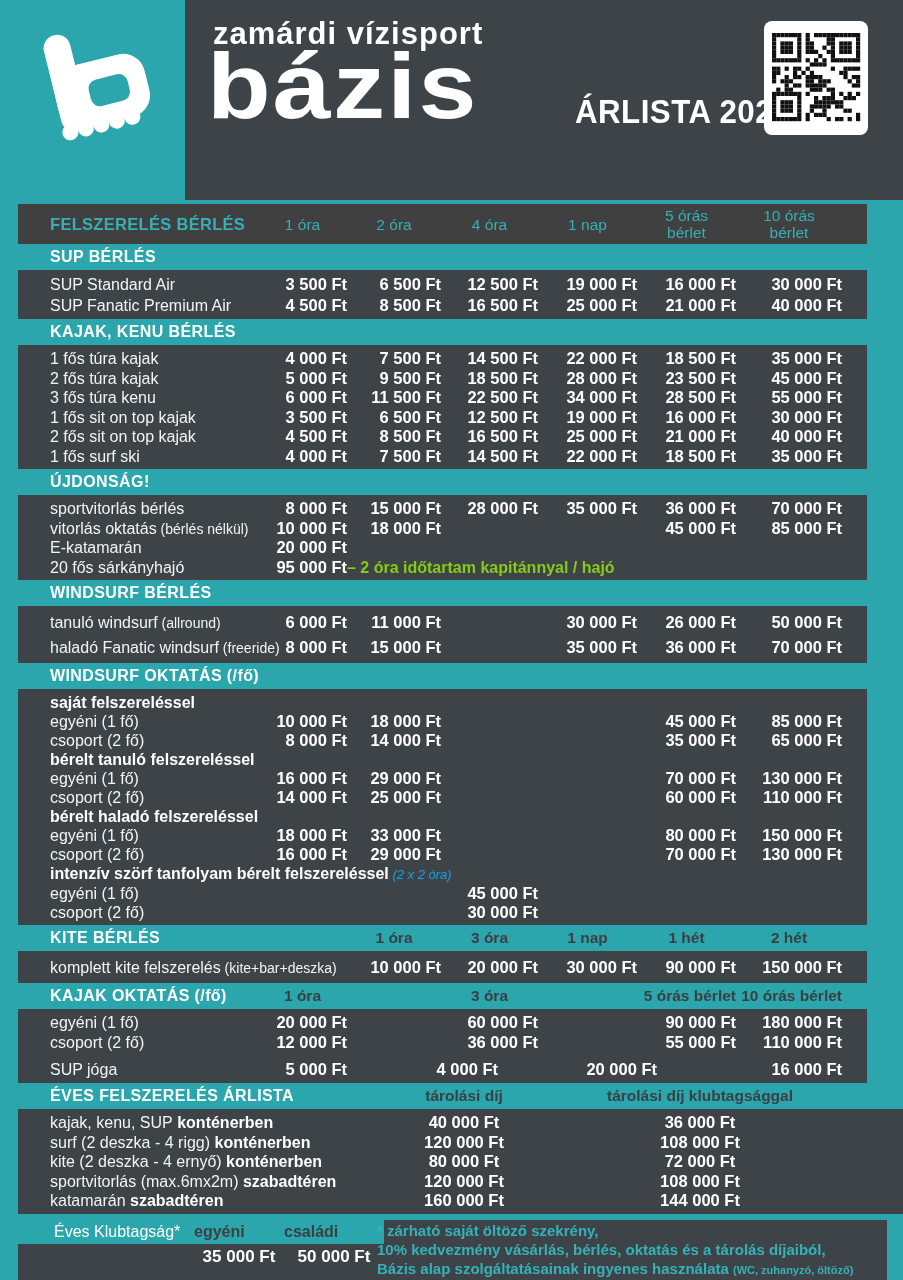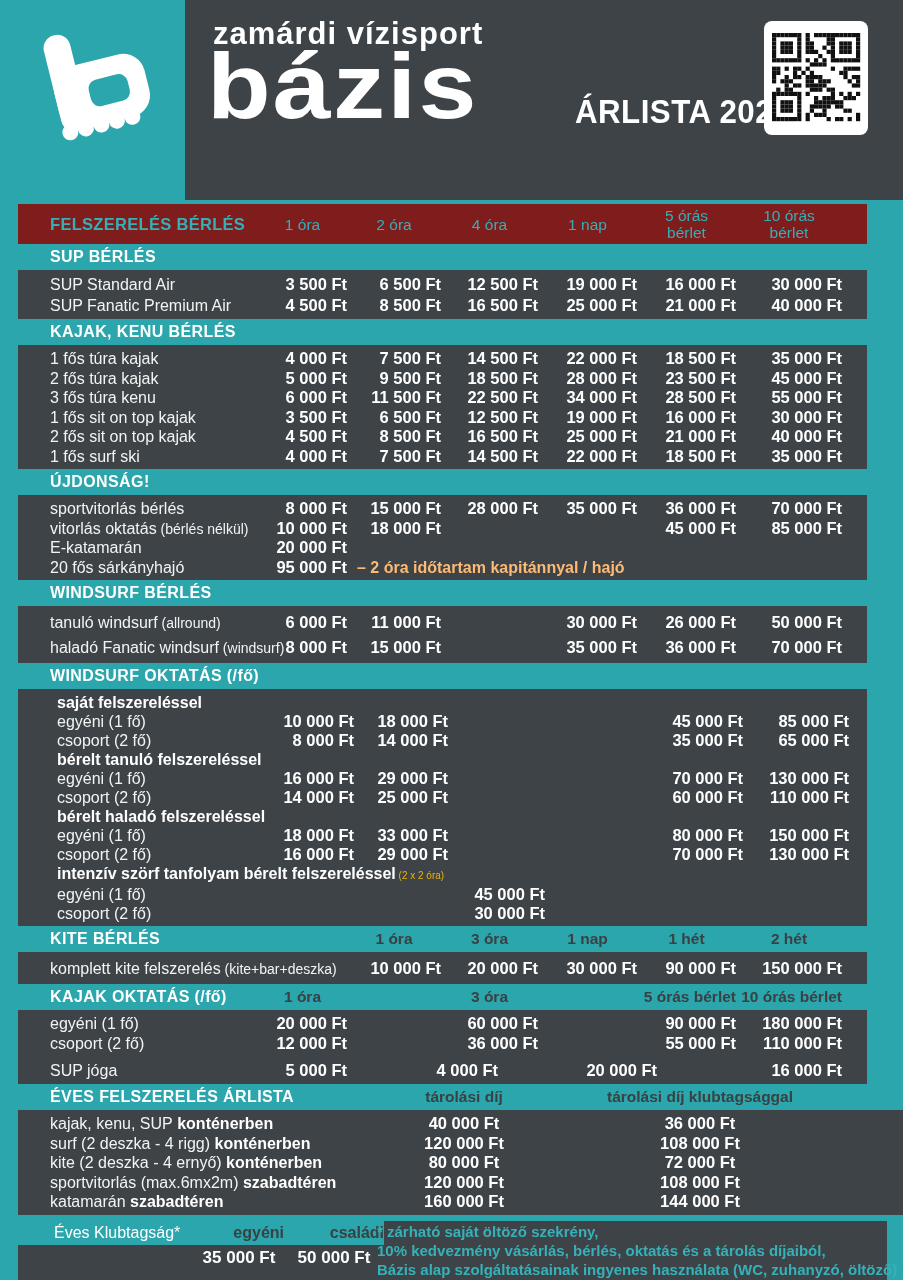--- a/index.html
+++ b/index.html
@@ -20,65 +20,65 @@
   .qr-box{position:absolute;right:35px;top:21px;width:104px;height:114px;background:#fff;border-radius:8px;}
 
   
   .grid{display:grid;align-items:baseline;}
   .grid-main {grid-template-columns:208px 89px 94px 97px 99px 99px 106px;}
   .grid-kite1{grid-template-columns:297px 94px 97px 99px 99px 106px;}
   .grid-prog {grid-template-columns:208px 89px 151px 159px 185px;}
   .grid-tar  {grid-template-columns:320px 188px 284px;}
 
   .gap4{height:4px;}
-  .main-head{background:#7f1d1d;margin:0 36px 0 18px;padding-left:32px;height:40px;align-items:center;}
+  .main-head{background:#404040;margin:0 36px 0 18px;padding-left:32px;height:40px;align-items:center;}
   .mh-title{color:#36AFB6;font-weight:700;font-size:16.5px;letter-spacing:0.3px;white-space:nowrap;}
   .mh-col{color:#36AFB6;font-size:15.5px;text-align:center;white-space:pre-line;line-height:17px;}
 
   .band{background:#2AA6AC;height:24px;margin:1px 36px 1px 18px;padding-left:32px;align-items:center;}
   .band-plain{display:flex;}
   .band-title{color:#fff;font-weight:700;font-size:16px;letter-spacing:0.4px;white-space:nowrap;}
   .bh{color:#3B4043;font-weight:700;font-size:15.5px;text-align:center;white-space:nowrap;}
   .grid-prog .bh{text-align:right;}
   #band-kiteoktatas .bh:nth-child(n+6){text-align:right;}
 
   .block{background:#3E4347;margin:0 36px 0 18px;padding:4px 0 3px 32px;}
   .block.bleed{margin-right:0;}
   .row{align-items:baseline;}
   .lbl{font-size:16px;color:#F2F4F4;white-space:nowrap;}
   .lbl .note{font-size:14px;}
   .lbl b{font-weight:700;color:#fff;}
   .v{font-weight:700;font-size:16.5px;color:#fff;text-align:right;white-space:nowrap;}
   .grid-tar .v{text-align:center;}
   .sub{grid-column:1/-1;font-weight:700;font-size:16px;color:#fff;white-space:nowrap;}
-  .sub .note{font-weight:400;font-size:10px;color:#eab308;}
-  .trail{grid-column:3/-1;font-weight:700;font-size:16px;color:#fdba74;text-align:left;
-         padding-left:10px;white-space:nowrap;}
+  .sub .note{font-weight:400;font-size:13px;color:#0ea5e9;font-style:italic;}
+  .trail{grid-column:3/-1;font-weight:700;font-size:16px;color:#84cc16;text-align:left;
+         white-space:nowrap;}
 
   .sec-sup .row{line-height:21px;}
   .sec-kajak .row{line-height:18.5px;}
   .sec-ujdonsag .row{line-height:18.5px;}
   .sec-wsberles .row{line-height:24px;}
-  .sec-wsoktatas .row{line-height:19px;margin-left:7px;}
+  .sec-wsoktatas .row{line-height:19px;}
   .sec-kiteberles .row{line-height:24px;}
   .sec-kiteoktatas .row{line-height:19.5px;}
   .sec-programok .row{line-height:21px;}
   .sec-tarolas .row{line-height:18.5px;}
 
   
   .bottom-wrap{position:relative;background:#3E4347;margin:6px 16px 0 18px;height:70px;}
   .member-grid{grid-template-columns:140px 90px 100px;padding-left:36px;}
   .member-box{width:330px;background:#2AA6AC;height:24px;align-items:center;}
   .member-title{color:#fff;font-size:16px;font-weight:400;white-space:nowrap;}
-  .member-col{color:#3B4043;font-weight:700;font-size:16px;text-align:right;}
+  .member-col{color:#3B4043;font-weight:700;font-size:16px;text-align:left;}
   .member-prices{height:26px;align-items:center;}
   .member-price{color:#fff;font-weight:700;font-size:17px;text-align:center;white-space:nowrap;}
   .notes{position:absolute;left:359px;top:1px;width:530px;}
   .note-line{color:#35B2B9;font-weight:700;font-size:15px;line-height:19px;white-space:nowrap;}
-  .note-small{font-size:15px;}
+  .note-small{font-size:11px;}
   .footer{background:#3E4347;height:29px;padding-top:3px;text-align:center;}
   .footer div{color:#E8EAEA;font-size:13px;line-height:15px;letter-spacing:-0.1px;white-space:nowrap;}
 </style>
 </head>
 <body>
 
 <div class="page">
 
   <div class="header">
     <div class="header-dark"></div>
@@ -469,21 +469,21 @@
         <div class="row grid grid-main">
           <div class="lbl">tanuló windsurf<span class="note"> (allround)</span></div>
           <div class="v">6 000 Ft</div>
           <div class="v">11 000 Ft</div>
           <div class="v"></div>
           <div class="v">30 000 Ft</div>
           <div class="v">26 000 Ft</div>
           <div class="v">50 000 Ft</div>
         </div>
         <div class="row grid grid-main">
-          <div class="lbl">haladó Fanatic windsurf<span class="note"> (windsurf)</span></div>
+          <div class="lbl">haladó Fanatic windsurf<span class="note"> (freeride)</span></div>
           <div class="v">8 000 Ft</div>
           <div class="v">15 000 Ft</div>
           <div class="v"></div>
           <div class="v">35 000 Ft</div>
           <div class="v">36 000 Ft</div>
           <div class="v">70 000 Ft</div>
         </div>
       </div>
       <div class="band band-plain" id="band-wsoktatas">
         <div class="band-title">WINDSURF OKTATÁS (/fő)</div>

